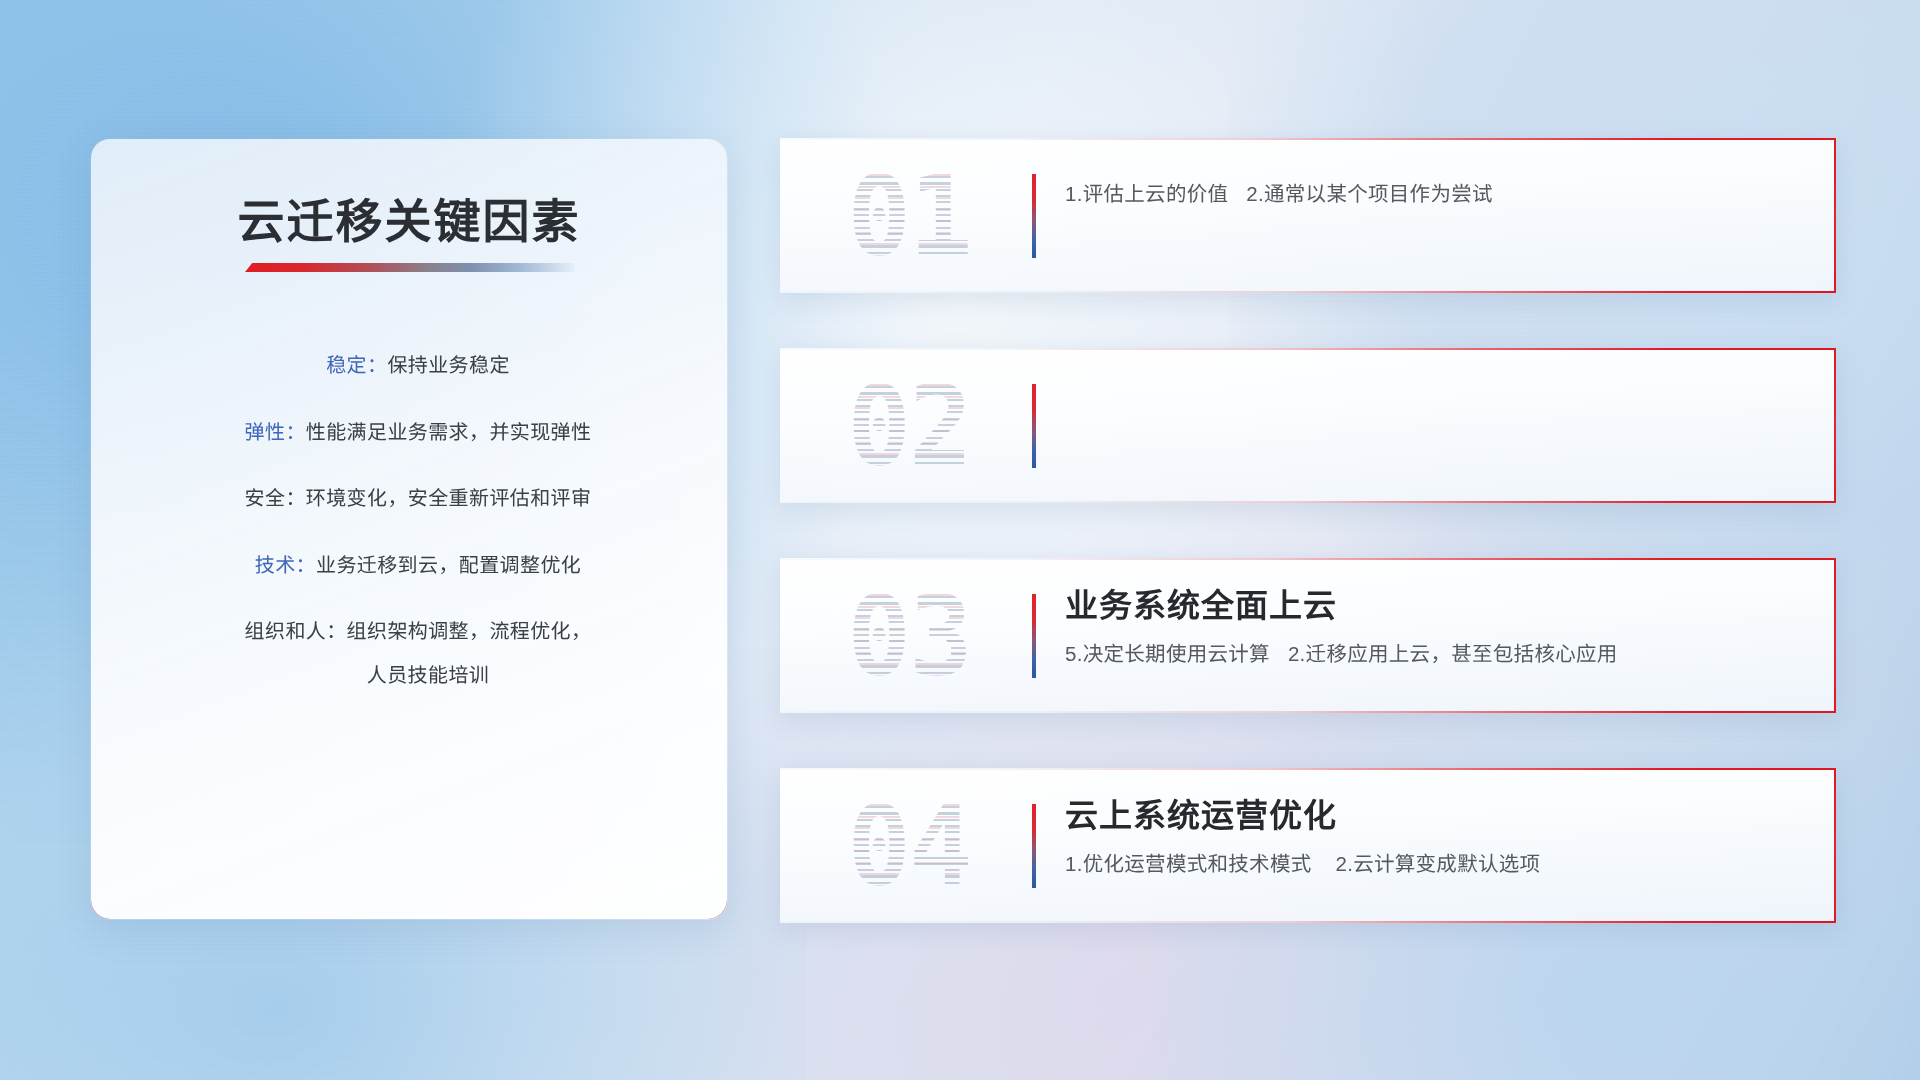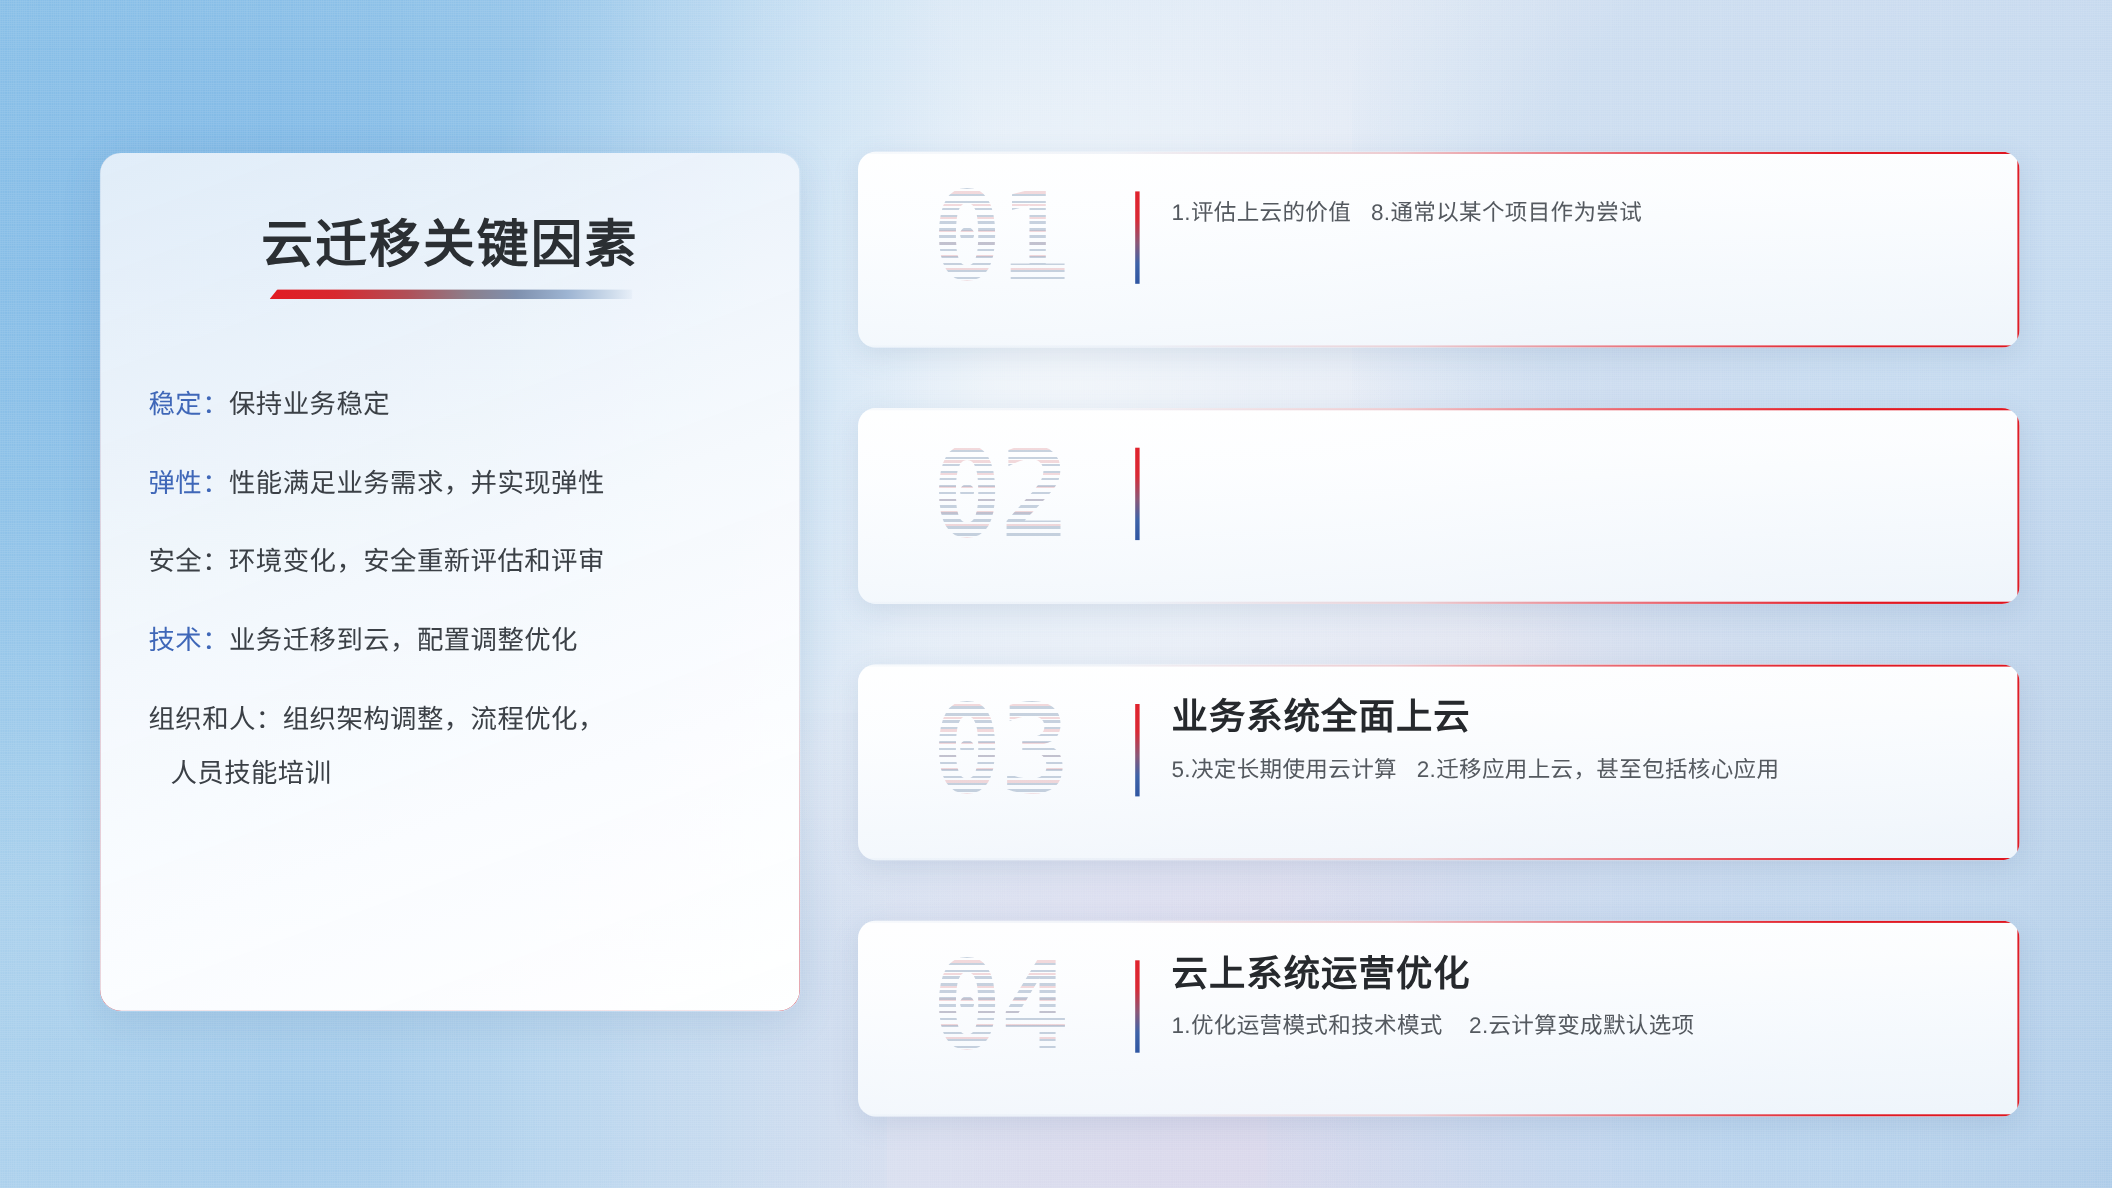--- a/index.html
+++ b/index.html
@@ -121,39 +121,40 @@
       #cddbeb 94%,
       rgba(214,226,240,0.25) 100%);
     clip-path:polygon(2.2% 0, 100% 0, 100% 100%, 0 100%);
   }
 
   .factor-list {
     position:absolute;
     left:44px; right:26px; top:214px;
   }
   .factor-row {
-    font-size:24px;
+    font-size:20px;
     line-height:1.28;
     color:#3b4046;
     margin-bottom:41px;
     letter-spacing:0.4px;
     white-space:nowrap;
+    text-align:center;
   }
   .factor-row.wrap { white-space:normal; margin-bottom:18px; }
   .factor-row:last-child { margin-bottom:0;margin-left:20px; }
   .factor-key { color:#3f67b8; }
   .factor-key.neutral { color:#3b4046; }
 
   
   .steps { position:absolute; left:780px; top:138px; width:1056px; }
   .step-card {
     position:relative;
-    height:178px;
+    height:155px;
     margin-bottom:55px;
-    border-radius:16px;
+    border-radius:1px;
     background:linear-gradient(178deg,
       rgba(255,255,255,0.98) 0%,
       rgba(253,254,255,0.97) 30%,
       rgba(248,251,254,0.95) 62%,
       rgba(242,247,252,0.93) 100%);
     box-shadow:0 7px 24px rgba(84,120,164,0.15);
     overflow:hidden;
   }
   .step-card:last-child { margin-bottom:0;margin-top:28px; }
   .step-card::before {
@@ -299,21 +300,21 @@
   <section class="steps">
 
     <article class="step-card">
       <div class="card-right-edge"></div>
       <div class="step-num">
         <span class="glyph tint">01</span>
         <span class="glyph">01</span>
       </div>
       <div class="step-bar"></div>
       <div class="step-text">
-        <div class="step-sub">1.评估上云的价值   8.通常以某个项目作为尝试</div>
+        <div class="step-sub">1.评估上云的价值   2.通常以某个项目作为尝试</div>
       </div>
     </article>
 
     <article class="step-card">
       <div class="card-right-edge"></div>
       <div class="step-num">
         <span class="glyph tint">02</span>
         <span class="glyph">02</span>
       </div>
       <div class="step-bar"></div>

